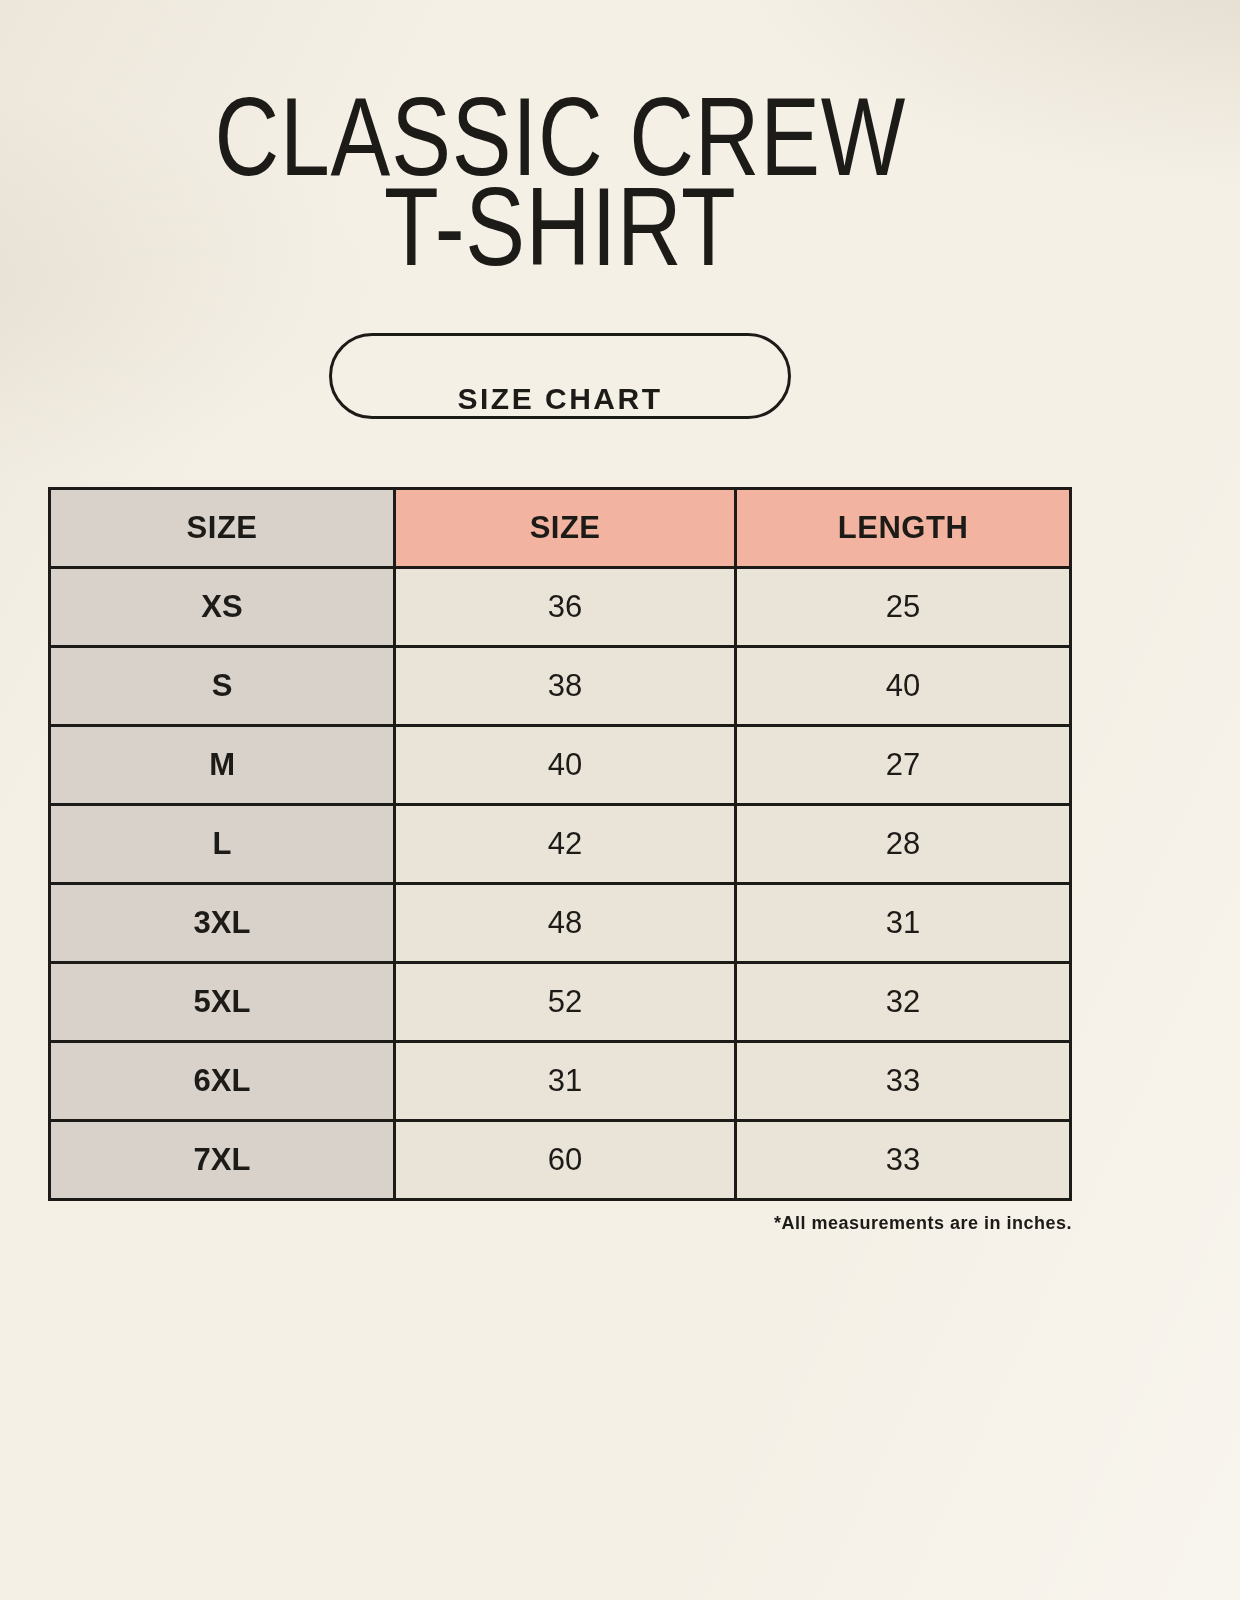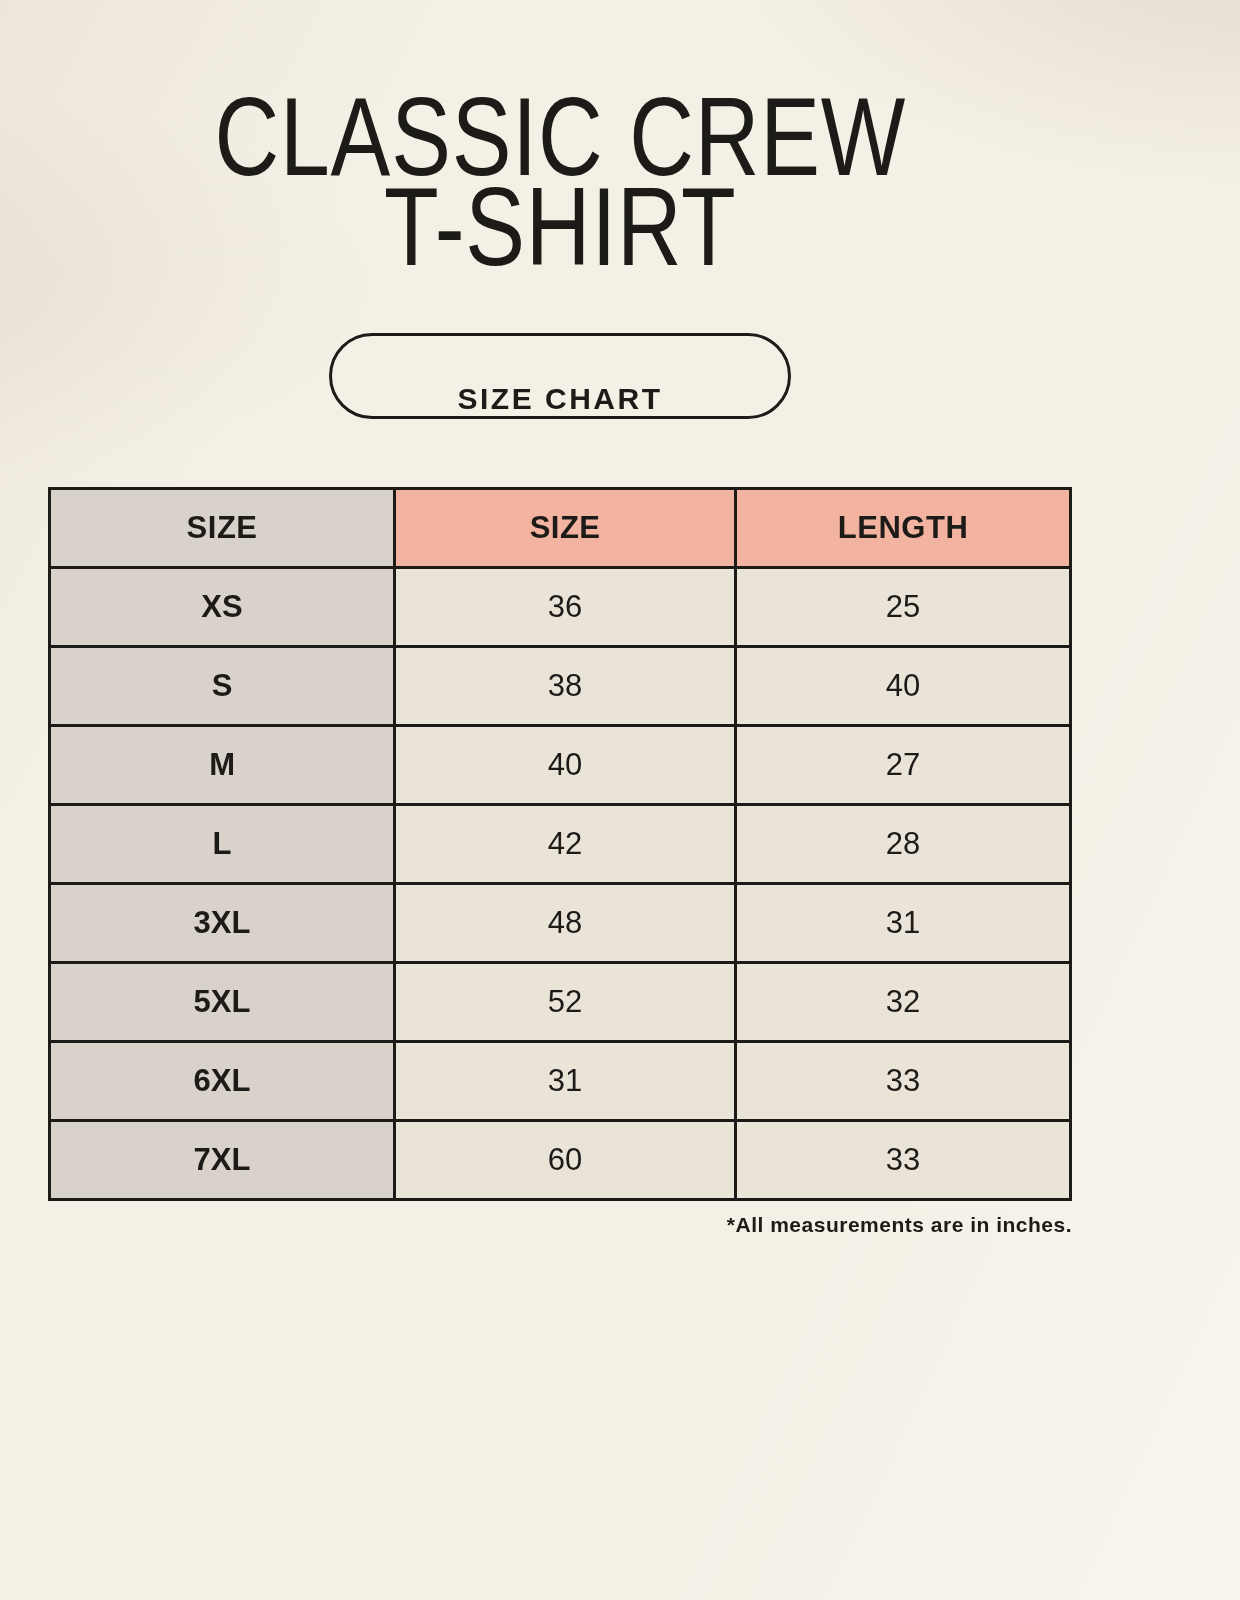--- a/index.html
+++ b/index.html
@@ -83,21 +83,21 @@
     letter-spacing:0.5px;
     background:var(--header-accent);
   }
   thead th.size-head{background:var(--size-col-bg);}
   tbody td{height:79px;background:var(--cell-bg);font-weight:400;}
   tbody td.size-cell{background:var(--size-col-bg);font-weight:700;}
   .footnote{
     width:1024px;
     margin-top:12px;
     text-align:right;
-    font-size:21px;
+    font-size:18px;
     font-weight:700;
     letter-spacing:0.5px;
   }
 </style>
 </head>
 <body>
 
 <div class="page">
 
   <h1 class="title">

